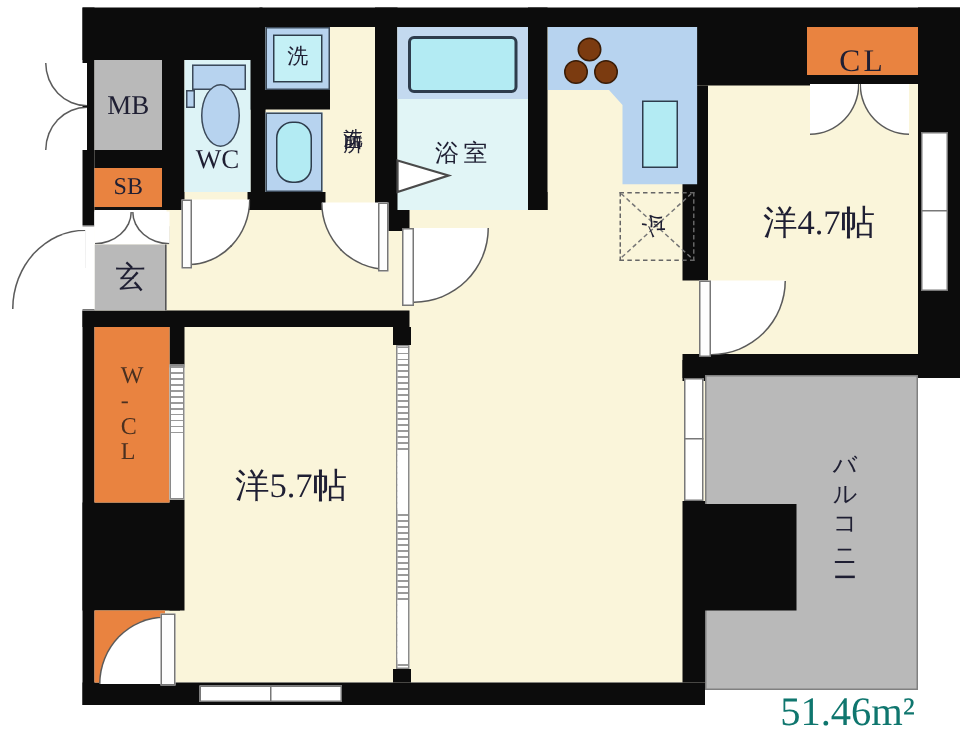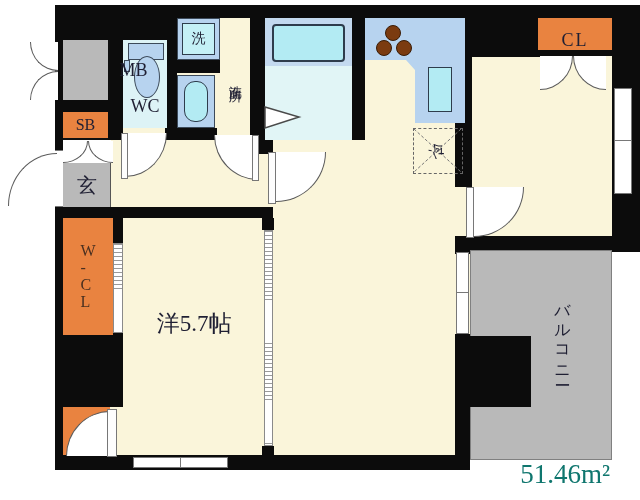--- a/index.html
+++ b/index.html
@@ -85,20 +85,21 @@
   <div class="lbl" style="left:177px;top:18px;width:43px;height:42px;font-size:14px;">洗</div>
   <div class="abs" style="left:177px;top:75px;width:38px;height:53px;">
     <div class="fix" style="left:0;top:0;width:38px;height:53px;border-width:1px;"></div>
     <div class="water" style="left:7px;top:6px;width:24px;height:41px;border-radius:11px;"></div>
   </div>
   <div class="lbl vert" style="left:224px;top:46px;width:22px;height:64px;font-size:13px;letter-spacing:2px;">洗面所</div>
 
   <div class="abs" style="left:265px;top:18px;width:87px;height:122px;background:var(--bath-floor);"></div>
   <div class="abs" style="left:265px;top:18px;width:87px;height:48px;background:#c3d9ef;"></div>
   <div class="water" style="left:272px;top:24px;width:73px;height:38px;border-radius:4px;border-width:2px;"></div>
+  <div class="lbl" style="left:267px;top:92px;width:84px;height:22px;font-size:16px;letter-spacing:3px;">浴室</div>
   <svg class="abs" style="left:264px;top:106px;" width="38" height="24" viewBox="0 0 38 24">
     <polygon points="1,1 35,11 1,22" fill="#ffffff" stroke="#4a4a4a" stroke-width="1.5"></polygon>
   </svg>
 
   <div class="abs" style="left:365px;top:18px;width:100px;height:107px;background:var(--fixture);
               clip-path:polygon(0px 0px,100px 0px,100px 105px,50px 105px,50px 52px,41px 42px,0px 42px);">
   </div>
   <div class="abs" style="left:365px;top:18px;width:60px;height:42px;">
     <div class="burner" style="left:20px;top:7px;"></div>
     <div class="burner" style="left:11px;top:22px;"></div>
@@ -108,39 +109,39 @@
 
   <div class="dash" style="left:413px;top:128px;width:50px;height:46px;">
     <svg width="47" height="43" viewBox="0 0 47 43" style="position:absolute;left:0;top:0;">
       <line x1="0" y1="0" x2="47" y2="43" stroke="#777" stroke-width="1" stroke-dasharray="3,2"></line>
       <line x1="47" y1="0" x2="0" y2="43" stroke="#777" stroke-width="1" stroke-dasharray="3,2"></line>
     </svg>
   </div>
   <div class="lbl" style="left:413px;top:128px;width:50px;height:46px;font-size:15px;transform:rotate(-40deg);">冷</div>
 
   <div class="gray" style="left:63px;top:40px;width:45px;height:60px;"></div>
-  <div class="lbl" style="left:63px;top:40px;width:45px;height:60px;font-size:18px;padding-left:48px;">MB</div>
+  <div class="lbl" style="left:63px;top:40px;width:45px;height:60px;font-size:18px;">MB</div>
   <div class="orange" style="left:63px;top:112px;width:45px;height:28px;border-bottom:2px solid #111;box-sizing:border-box;"></div>
   <div class="lbl" style="left:63px;top:112px;width:45px;height:26px;font-size:16px;">SB</div>
   <div class="abs" style="left:63px;top:140px;width:48px;height:23px;background:#fff;"></div>
   <div class="gray" style="left:63px;top:163px;width:48px;height:44px;border-right:1px solid #555;box-sizing:border-box;"></div>
   <div class="lbl" style="left:63px;top:163px;width:48px;height:44px;font-size:20px;">玄</div>
 
   <div class="orange" style="left:63px;top:218px;width:50px;height:117px;"></div>
   <div class="lbl" style="left:63px;top:222px;width:50px;height:110px;font-size:16px;color:#4a3020;">W
 -
 C
 L</div>
 
   <div class="orange" style="left:63px;top:407px;width:47px;height:48px;"></div>
   <div class="arc br" style="left:66px;top:411px;width:44px;height:45px;"></div>
   <div class="leaf" style="left:107px;top:409px;width:10px;height:48px;"></div>
 
   <div class="orange" style="left:538px;top:18px;width:74px;height:32px;"></div>
-  <div class="lbl" style="left:538px;top:18px;width:74px;height:44px;font-size:18px;letter-spacing:2px;">CL</div>
+  <div class="lbl" style="left:538px;top:18px;width:74px;height:44px;font-size:21px;letter-spacing:2px;">CL</div>
   <div class="arc tl" style="left:540px;top:56px;width:33px;height:34px;"></div>
   <div class="arc tr" style="left:573px;top:56px;width:33px;height:34px;"></div>
 
   <div class="win" style="left:55px;top:150px;width:8px;height:57px;border-left:none;border-right:none;"></div>
   <div class="arc br" style="left:8px;top:153px;width:49px;height:53px;"></div>
 
   <div class="arc tr" style="left:30px;top:42px;width:28px;height:29px;"></div>
   <div class="arc br" style="left:30px;top:71px;width:28px;height:29px;"></div>
 
   <div class="arc tl" style="left:63px;top:141px;width:25px;height:22px;"></div>
@@ -164,16 +165,17 @@
   <div class="slidepatch" style="left:265px;top:300px;width:7px;height:40px;"></div>
   <div class="slidepatch" style="left:265px;top:400px;width:7px;height:40px;"></div>
 
   <div class="win" style="left:614px;top:88px;width:18px;height:106px;"></div>
   <div class="mull" style="left:614px;top:140px;width:18px;height:1px;"></div>
   <div class="win" style="left:456px;top:252px;width:13px;height:82px;"></div>
   <div class="mull" style="left:456px;top:292px;width:13px;height:1px;"></div>
   <div class="win" style="left:133px;top:457px;width:95px;height:11px;"></div>
   <div class="mull" style="left:180px;top:457px;width:1px;height:11px;"></div>
 
+  <div class="lbl" style="left:487px;top:136px;width:118px;height:27px;font-size:23px;">洋4.7帖</div>
   <div class="lbl" style="left:135px;top:311px;width:118px;height:27px;font-size:23px;">洋5.7帖</div>
   <div class="lbl" style="left:420px;top:456px;width:190px;height:36px;font-size:27px;justify-content:flex-end;color:#0f766e;">51.46m²</div>
 
 </div>
 
 </body></html>

